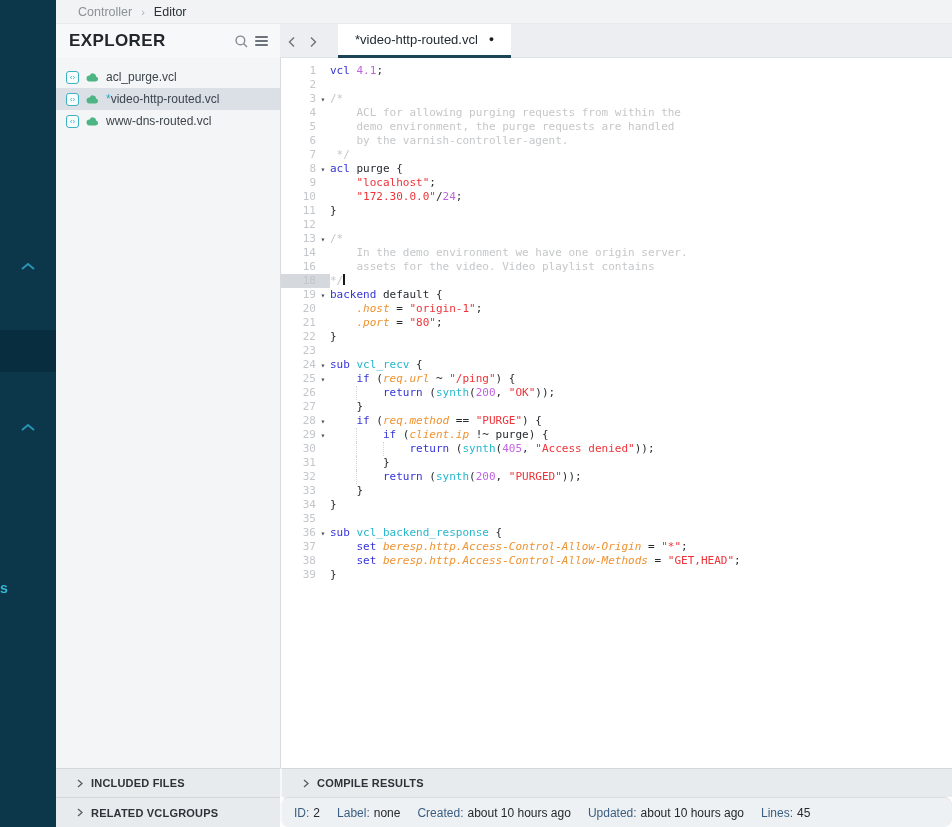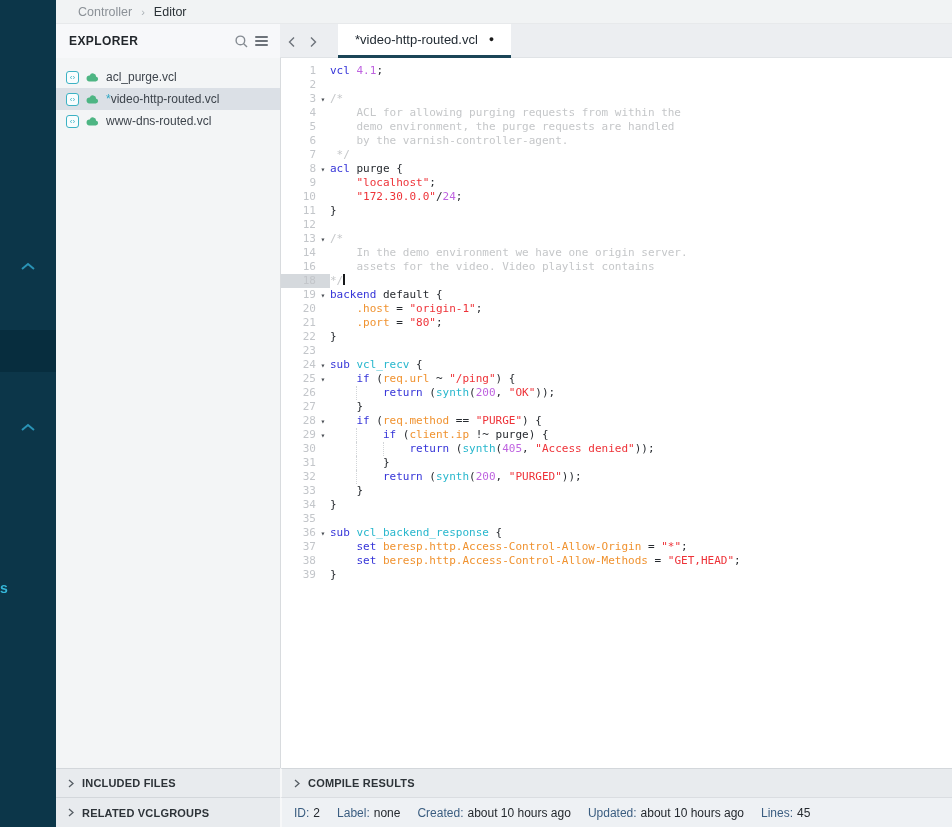--- a/index.html
+++ b/index.html
@@ -16,21 +16,21 @@
   .ab-partial { position:absolute; left:0px; top:580px; color:var(--c-accent-teal,#35b7d9); font-weight:bold; font-size:14px; }
   
   .topbar { position:absolute; left:56px; top:0; width:896px; height:24px; background:#f1f3f4;
     border-bottom:1px solid #e7e9eb; display:flex; align-items:center; padding-left:22px; font-size:12.5px; }
   .crumb-section { color:#8b9197; }
   .crumb-sep { color:#aab0b5; margin:0 9px; font-size:11px; }
   .crumb-page { color:#2b3237; }
   
   .explorer-header { position:absolute; left:56px; top:24px; width:224px; height:34px; background:#f7f8fa;
     display:flex; align-items:center; padding:0 9px 0 13px; }
-  .explorer-title { font-size:12px; font-weight:bold; color:#22272c; letter-spacing:.4px; flex:1; }
+  .explorer-title { font-size:17px; font-weight:bold; color:#22272c; letter-spacing:.4px; flex:1; }
   .hdr-icon { width:20px; height:20px; display:flex; align-items:center; justify-content:center; cursor:pointer; }
   .hamburger { display:flex; flex-direction:column; gap:2.5px; width:13px; }
   .hamburger span { display:block; height:1.6px; background:#6d737a; border-radius:1px; }
   .tabbar { position:absolute; left:280px; top:24px; width:672px; height:34px; background:#eceef1;
     border-bottom:1px solid #e0e3e6; display:flex; align-items:stretch; }
   .tab-nav { width:22px; display:flex; align-items:center; justify-content:center; margin-top:2px; }
   .tab { margin-left:14px; height:34px; background:#fff; padding:0 17px; display:flex; align-items:center; gap:11px;
     border-bottom:3px solid var(--c-tab-underline,#1b4557); font-size:13px; color:#222b33; cursor:pointer; }
   .tab-dot { font-size:9px; color:#1a1a1a; line-height:1; }
   
@@ -49,33 +49,33 @@
   .gutter-wrap { display:flex; flex:none; }
   .gutter { width:35px; text-align:right; color:#c3c6ca; flex:none; }
   .fold { width:14px; flex:none; text-align:center; font-size:8px; color:#4a4f55; line-height:15px; cursor:pointer; }
   .code-line.active .gutter-wrap { background:#d5d9dd; }
   .lc { position:relative; flex:1; color:var(--c-pln,#272b30); }
   .guide { position:absolute; top:0; bottom:0; border-left:1px dotted #d2d5d8; }
   .tk-kw  { color:var(--c-kw,#3534d8); }
   .tk-num { color:var(--c-num,#bf63e0); }
   .tk-str { color:var(--c-str,#ee3238); }
   .tk-com { color:var(--c-com,#c5c7c9); }
-  .tk-var { color:var(--c-var,#f0922f); }
+  .tk-var { color:var(--c-var,#f0922f); font-style:italic; }
   .tk-fn  { color:var(--c-fn,#28b7cd); }
   .tk-pln { color:var(--c-pln,#272b30); }
   .cursor { display:inline-block; width:1.5px; height:11px; background:#16181a; vertical-align:-1px; }
   
   .bp { position:absolute; display:flex; align-items:center; gap:7px; font-size:11px; font-weight:bold; color:#2d3338;
-    background:#e8ebee; border-top:1px solid #d3d7db; padding-left:11px; cursor:pointer; letter-spacing:.2px; }
+    background:#e8ebee; border-top:1px solid #d3d7db; padding-left:20px; cursor:pointer; letter-spacing:.2px; }
   .bp-left-a { left:56px; top:768px; width:224px; height:29px; }
   .bp-left-b { left:56px; top:797px; width:224px; height:30px; }
   .bp-right  { left:280px; top:768px; width:672px; height:29px; border-left:2px solid #f7f8f9; }
   .statusbar { position:absolute; left:280px; top:797px; width:672px; height:30px; background:#eef1f4;
     border-top:1px solid #dadde1; border-left:2px solid #f7f8f9; display:flex; align-items:center; gap:17px;
-    padding-left:12px; font-size:12px; }
+    padding-left:12px; font-size:12px;border-radius:8px; }
   .st-item { display:flex; gap:4px; }
   .st-key { color:var(--c-key-blue,#3a5d80); }
   .st-val { color:#24292e; }
   svg { display:block; }
 </style>
 </head>
 <body>
 
 <div id="app">
 

